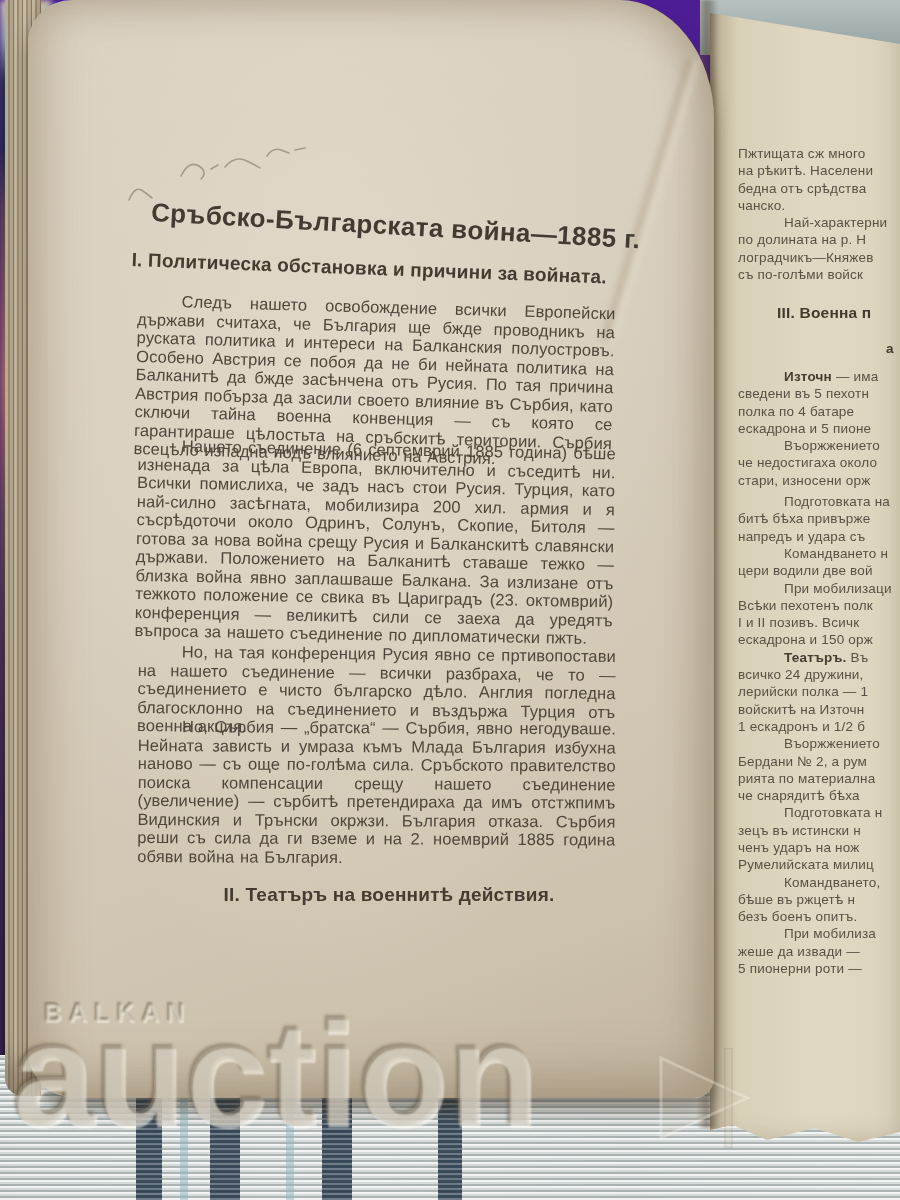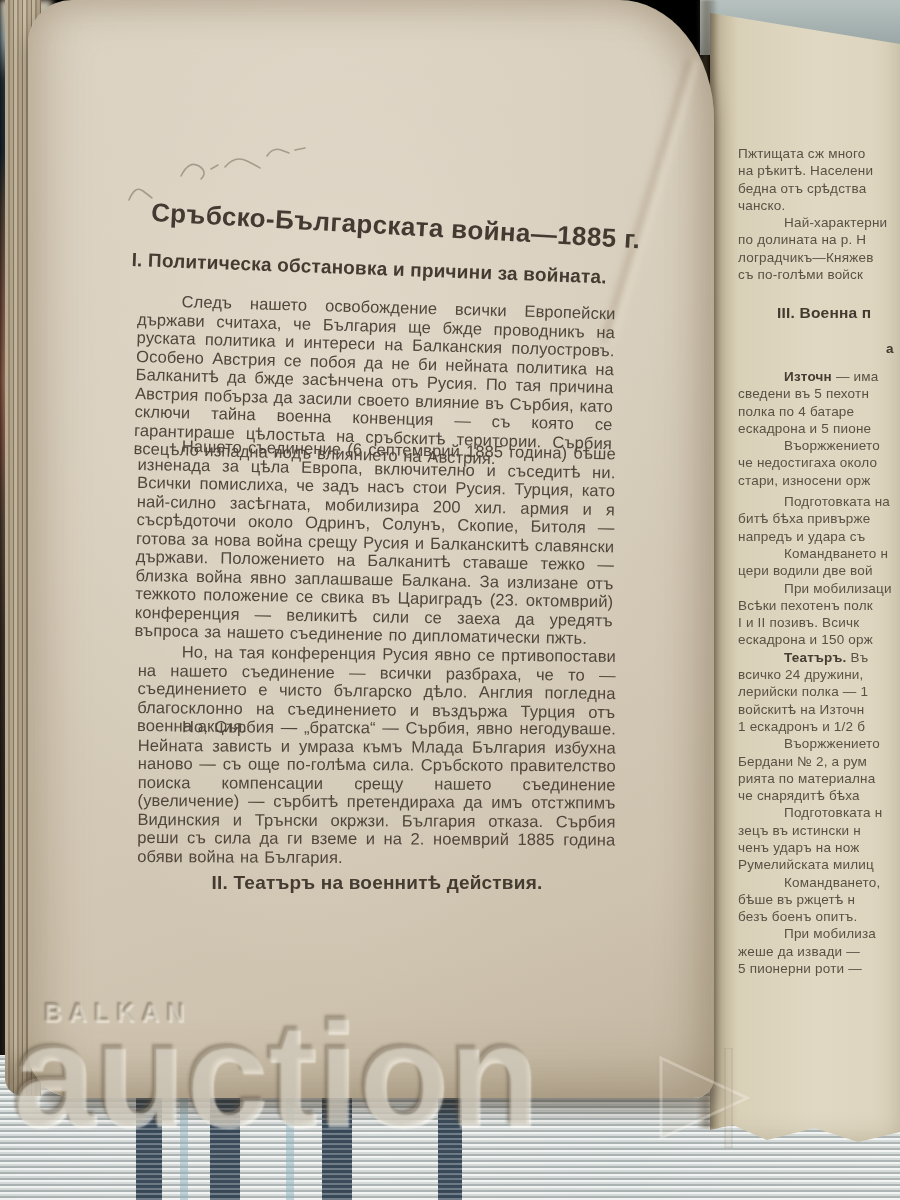--- a/index.html
+++ b/index.html
@@ -1,17 +1,17 @@
 <!DOCTYPE html>
 <html><head>
 <meta charset="utf-8">
 <style>
   html,body{margin:0;padding:0;}
   .photo{position:relative;width:900px;height:1200px;overflow:hidden;
-         background:#000000;font-family:"Liberation Sans",sans-serif;}
+         background:#4c1d95;font-family:"Liberation Sans",sans-serif;}
 
   
   .bg-books{position:absolute;left:0;top:0;width:52px;height:1090px;
     background:linear-gradient(180deg,#cfc4ae 0px,#8da0a4 40px,#27323a 80px,
       #1d2a33 150px,#544638 210px,#7e5747 300px,#9a6a52 380px,#8a5a48 430px,
       #5c4a3a 520px,#413428 640px,#2e2620 800px,#241e19 1000px);
     filter:blur(3px);}
 
   
   .bg-sliver{position:absolute;left:700px;top:0;width:200px;height:55px;
@@ -71,21 +71,21 @@
     font-size:19px;font-weight:bold;color:#453b31;white-space:nowrap;letter-spacing:.2px;
     transform:rotate(2.1deg);transform-origin:left top;}
   .lp-body{position:absolute;left:110px;width:478px;margin:0;
     font-size:16.5px;line-height:18.5px;color:#50463c;
     text-align:justify;text-indent:44px;word-spacing:1px;letter-spacing:.1px;
     transform-origin:left top;}
   .p1{top:291px;transform:rotate(1.6deg);}
   .p2{top:436px;transform:rotate(1.0deg);}
   .p3{top:642px;transform:rotate(0.6deg);}
   .p4{top:717px;transform:rotate(0.3deg);}
-  .lp-h2{position:absolute;left:110px;top:872px;width:478px;margin:0;
+  .lp-h2{position:absolute;left:110px;top:872px;width:478px;margin:12px;
     font-size:19px;font-weight:bold;color:#453b31;text-align:center;letter-spacing:.2px;}
   .p5{top:907px;transform:none;}
 
   
   .watermark{position:absolute;inset:0;pointer-events:none;z-index:50;}
   .wm-top{position:absolute;left:44px;top:998px;font-size:25px;font-weight:bold;
     letter-spacing:7px;color:rgba(205,195,178,.22);
     text-shadow:1px 2px 2px rgba(255,252,242,.55),-1px -1px 2px rgba(95,82,64,.5);}
   .wm-main{position:absolute;left:12px;top:1000px;font-size:148px;font-weight:bold;
     line-height:1;letter-spacing:0px;color:rgba(200,190,172,.25);

